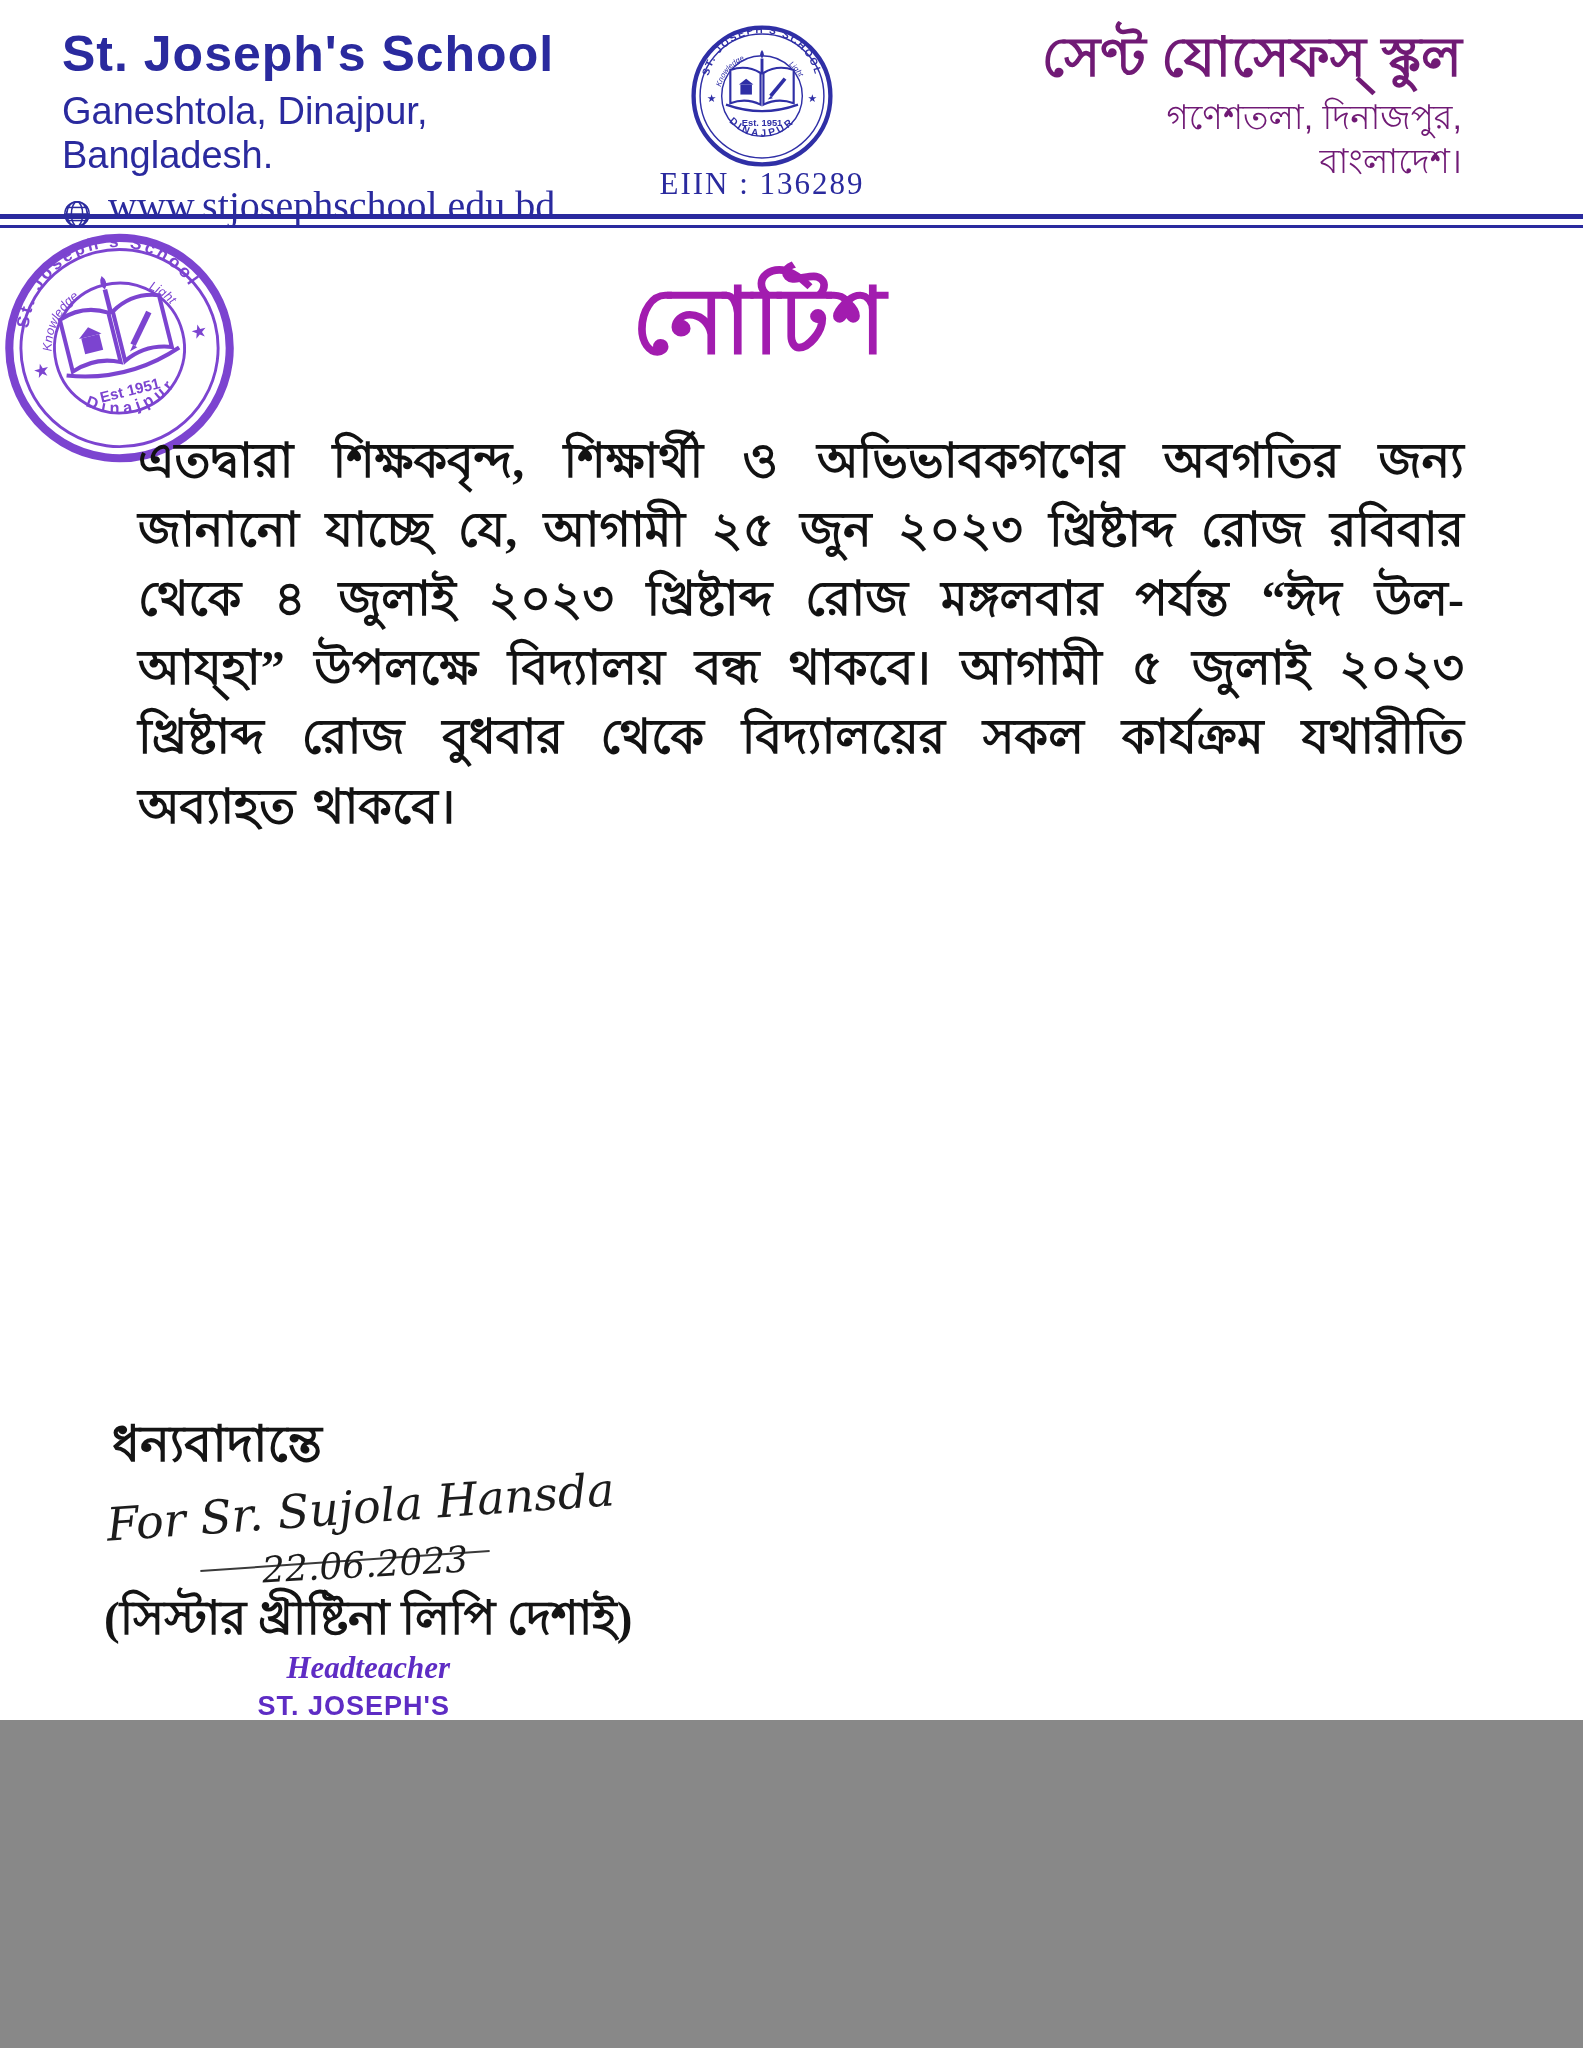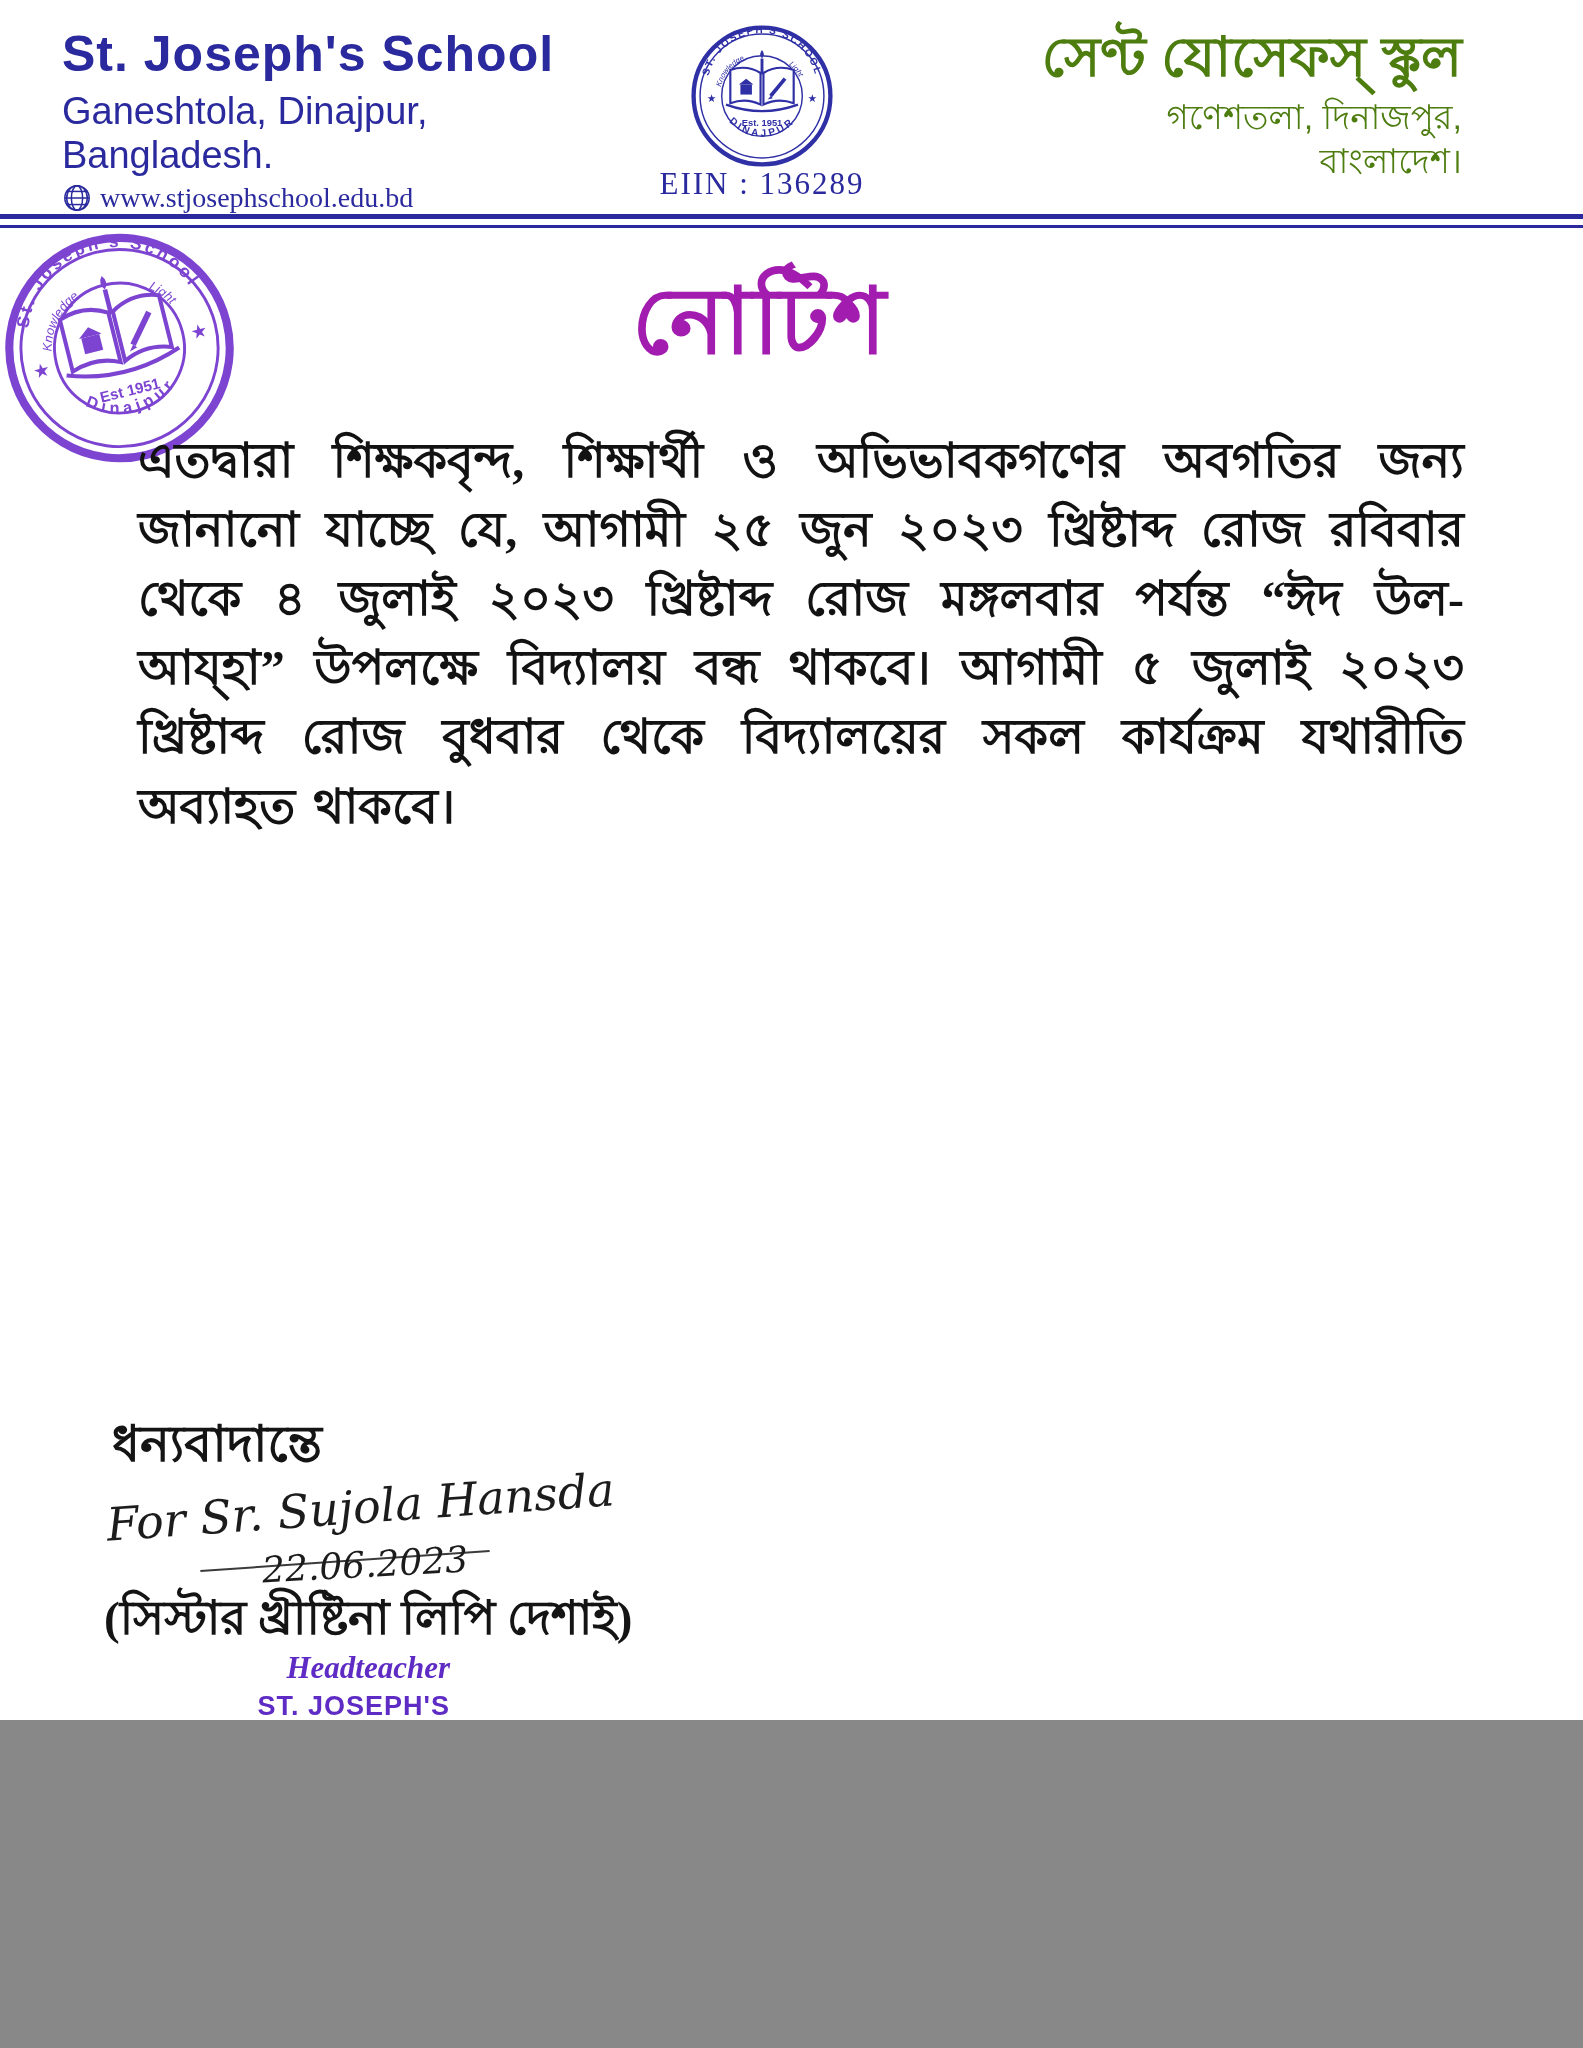--- a/index.html
+++ b/index.html
@@ -4,26 +4,26 @@
 <style>
   html,body{margin:0;padding:0;background:#888;}
   .page{
     position:relative; width:1583px; height:1720px; background:#ffffff;
     font-family:"Liberation Sans", sans-serif; overflow:hidden;
   }
   
   .hdr-left{position:absolute; left:62px; top:28px; color:#2a2a9e;}
   .hdr-left .name{font-size:50px; font-weight:800; letter-spacing:1px; line-height:1.05;}
   .hdr-left .addr{font-size:38px; line-height:1.18; margin-top:8px;}
-  .hdr-left .site{font-size:28px; font-family:"Liberation Serif", serif; display:flex; align-items:center; gap:8px; margin-top:4px;}
+  .hdr-left .site{font-size:40px; font-family:"Liberation Serif", serif; display:flex; align-items:flex-end; gap:16px; margin-top:4px;}
   .globe{width:30px; height:30px; display:inline-block;}
   .hdr-logo{position:absolute; left:690px; top:24px;}
   .eiin{position:absolute; left:622px; top:166px; width:280px; text-align:center;
         font-family:"Liberation Serif", serif; font-size:31px; color:#2a2a9e; letter-spacing:2px;}
-  .hdr-right{position:absolute; left:940px; top:26px; width:522px; text-align:right; color:#4d7c0f;}
+  .hdr-right{position:absolute; left:940px; top:26px; width:522px; text-align:right; color:#701a75;}
   .hdr-right .bn-name{font-size:55px; font-weight:700; line-height:1.15;}
   .hdr-right .bn-addr{font-size:34px; line-height:1.3; margin-top:6px;}
   
   .rule{position:absolute; left:0; top:214px; width:1583px;}
   .rule .r1{height:5px; background:#2a2a9e;}
   .rule .r2{height:3px; background:#2a2a9e; margin-top:6px;}
   
   .stamp{position:absolute; left:4px; top:232px; transform:rotate(-14deg); opacity:.92;}
   
   .title{position:absolute; left:0; top:250px; width:1520px; text-align:center;

